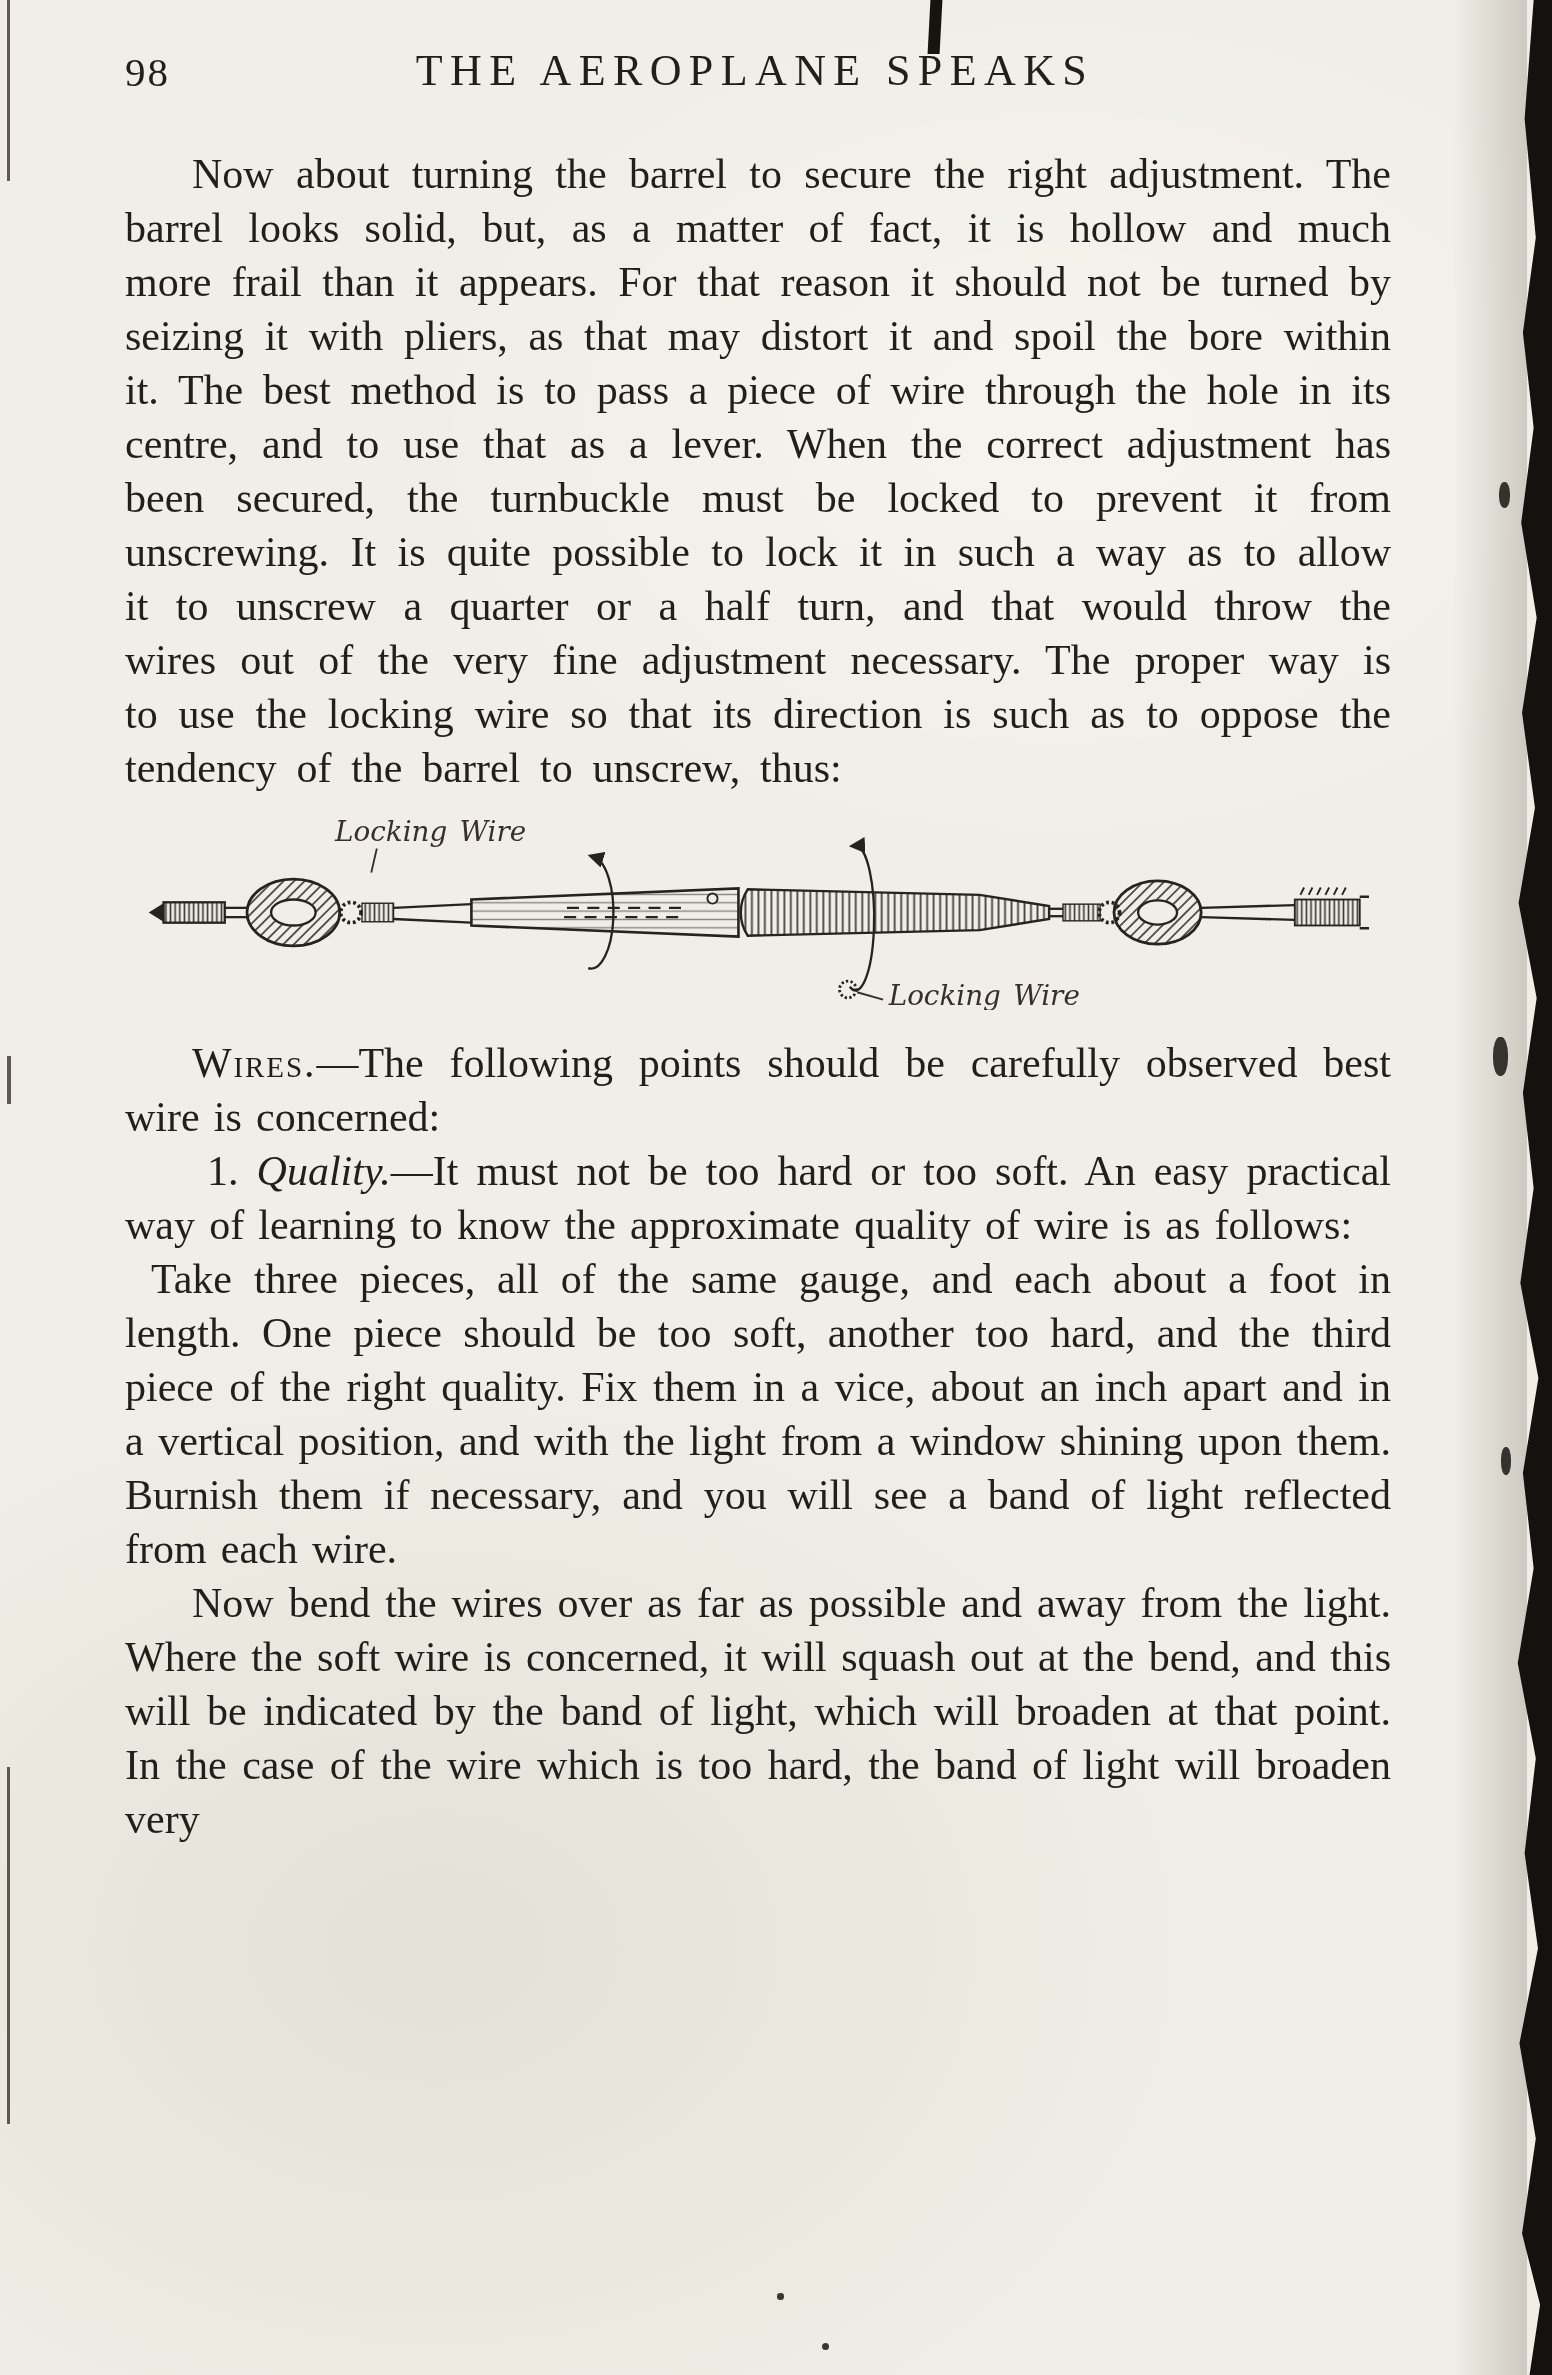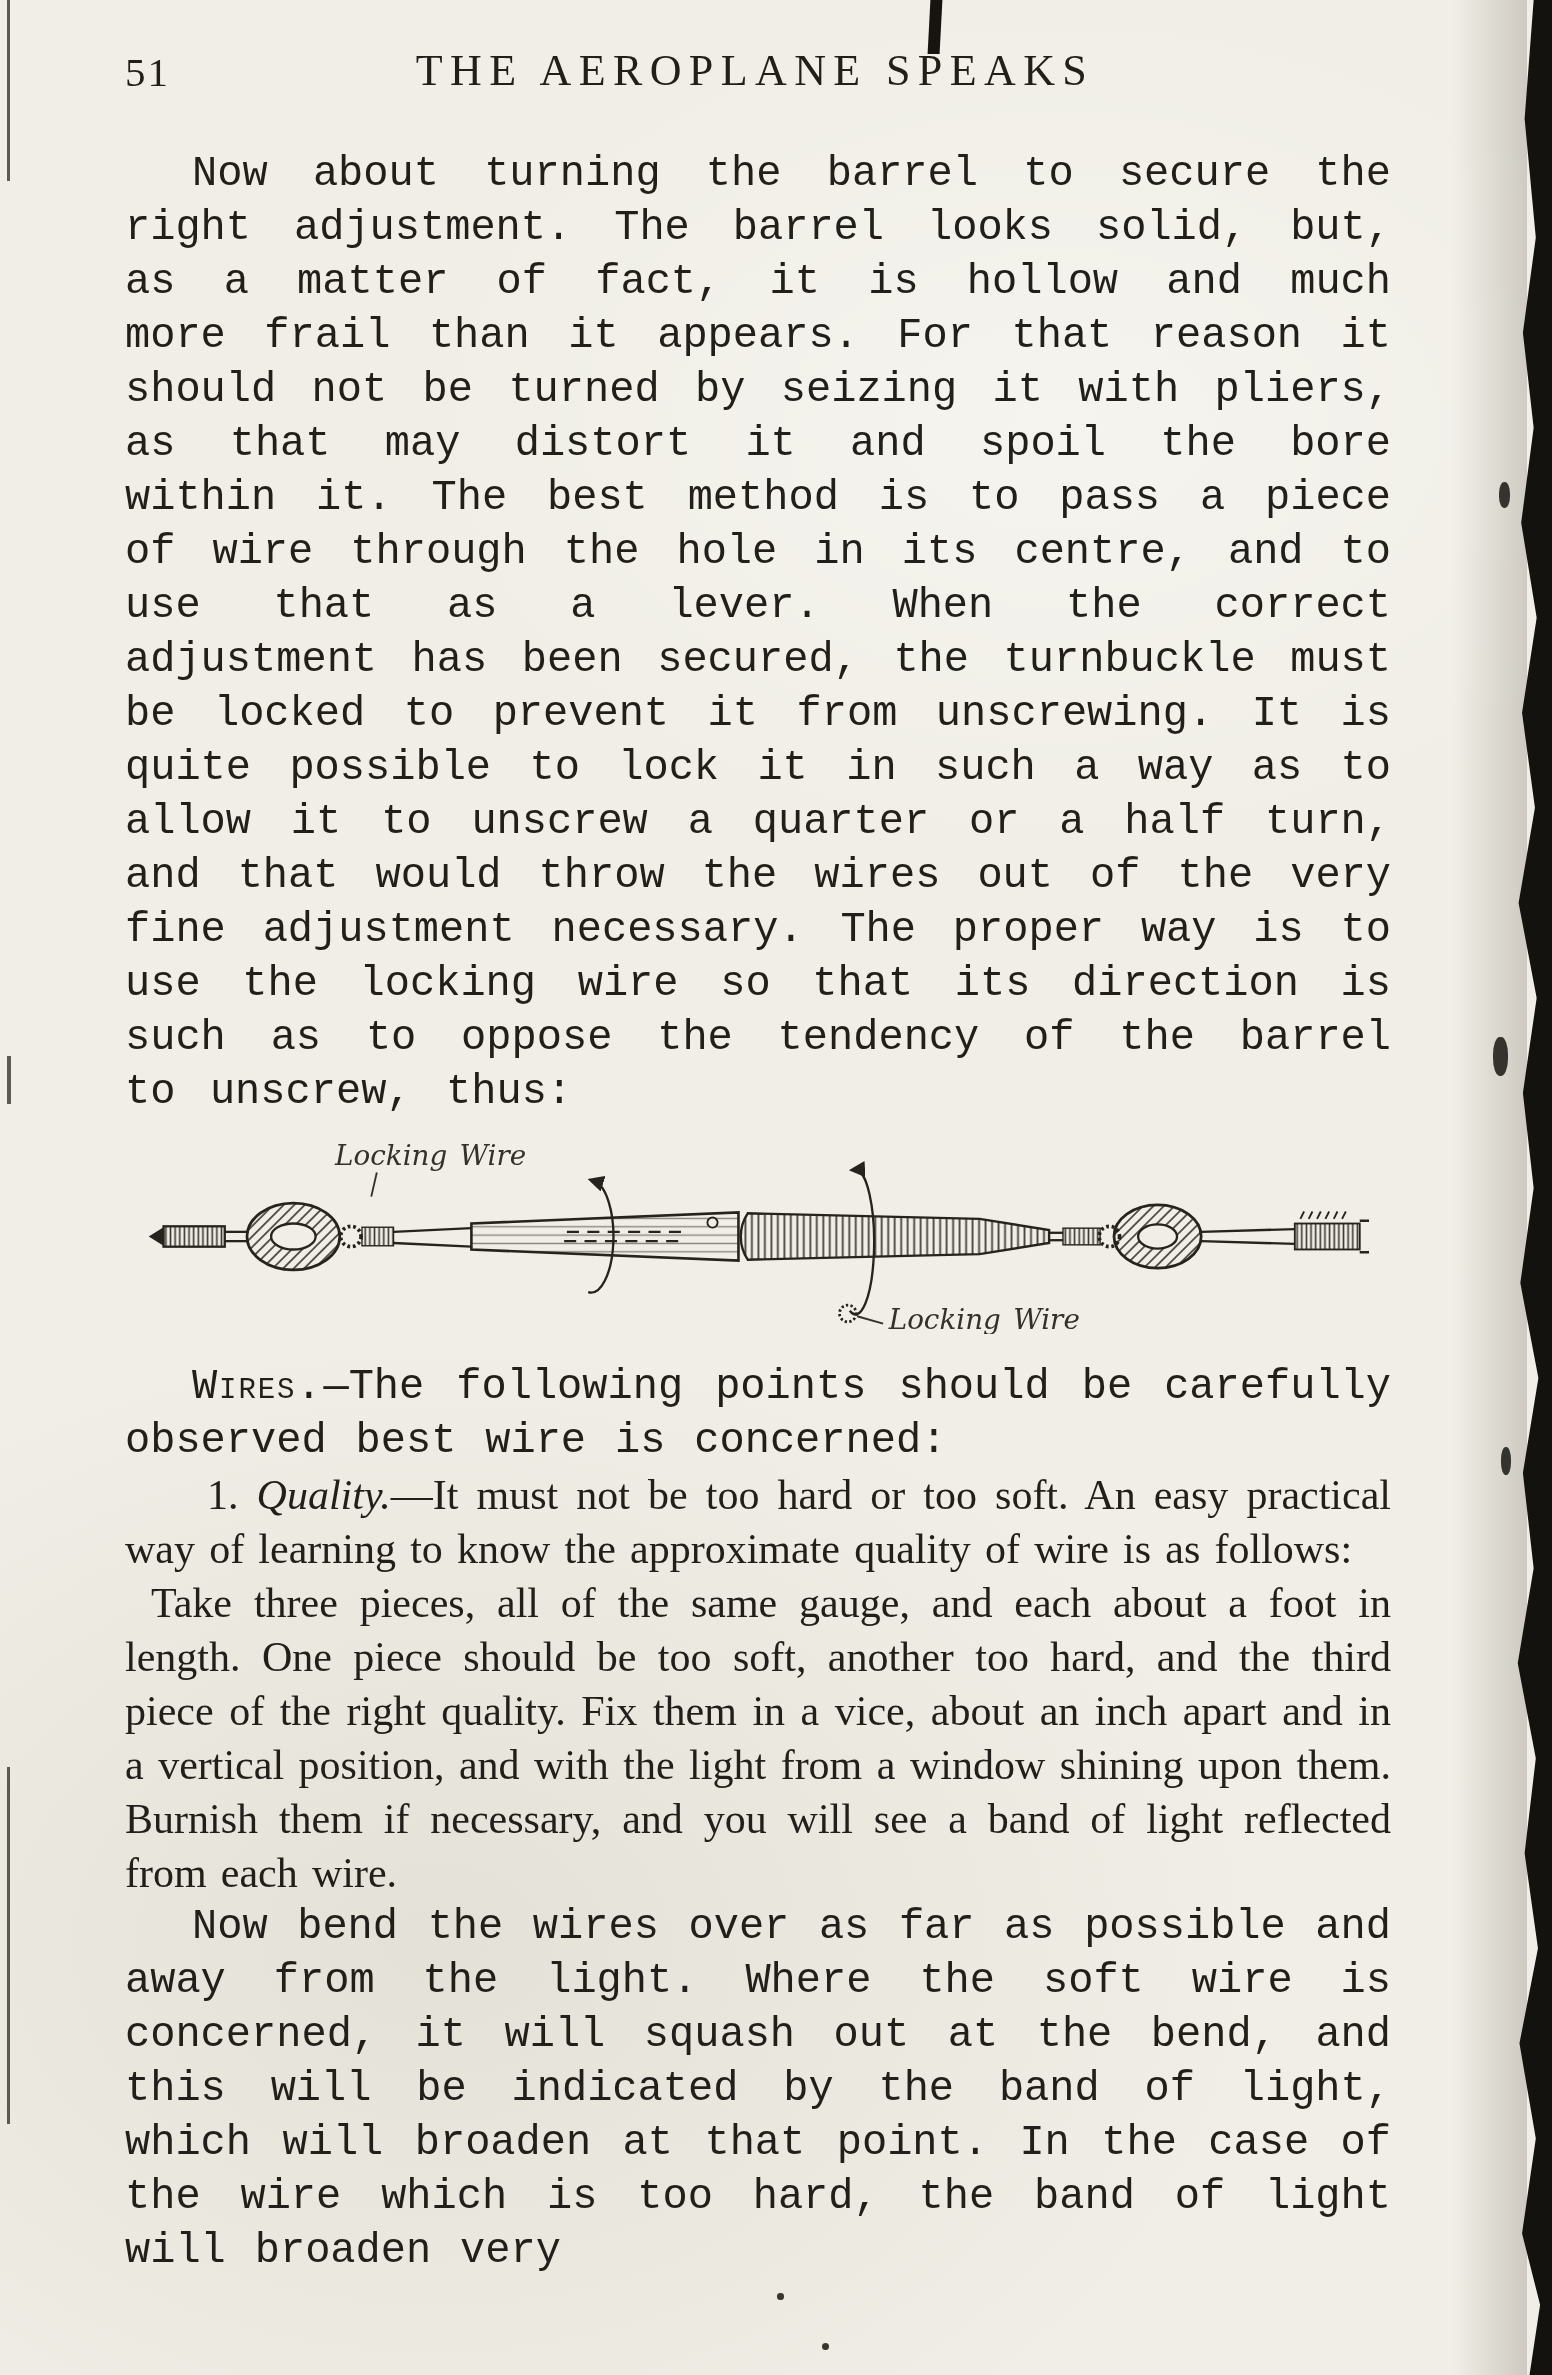--- a/index.html
+++ b/index.html
@@ -25,21 +25,21 @@
   }
 
   
   .bodytext {
     position:absolute; top:147px; left:125px; width:1266px;
     font-size:42px; line-height:54px; text-align:justify;
     word-spacing:3.7px;
   }
   .bodytext p { margin:0; }
   p.wide { word-spacing:9.3px; }
-  p.ind { text-indent:67px;font-family:Liberation Mono, monospace; }
+  p.ind { text-indent:67px; }
   p.ind-lg { text-indent:82px; }
   p.ind-sm { text-indent:26px; }
   .sc { font-variant:small-caps; letter-spacing:1.9px;margin-top:28px; }
   .it { font-style:italic; }
 
   
   .figure { margin:20.4px 0 26px 20.4px; width:1224px; height:195px; }
 
   
   .right-shadow {
@@ -77,21 +77,21 @@
 </head>
 <body>
 
 <div class="page">
 
   <div class="left-line lseg1"></div>
   <div class="left-line lseg2"></div>
   <div class="left-line lseg3"></div>
 
   <div class="header">
-    <span class="pagenum">51</span>
+    <span class="pagenum">98</span>
     <span class="title">THE AEROPLANE SPEAKS</span>
   </div>
 
   <div class="bodytext">
     <p class="ind wide">Now about turning the barrel to secure the right adjustment.  The barrel looks solid, but, as a matter of fact, it is hollow and much more frail than it appears.  For that reason it should not be turned by seizing it with pliers, as that may distort it and spoil the bore within it.  The best method is to pass a piece of wire through the hole in its centre, and to use that as a lever.  When the correct adjustment has been secured, the turnbuckle must be locked to prevent it from unscrewing.  It is quite possible to lock it in such a way as to allow it to unscrew a quarter or a half turn, and that would throw the wires out of the very fine adjustment necessary.  The proper way is to use the locking wire so that its direction is such as to oppose the tendency of the barrel to unscrew, thus:</p>
 
     <div class="figure">
       <svg width="1224" height="195" viewBox="0 0 1320 210" style="font-size:45px">
         <defs>
           <pattern id="serve" width="5" height="40" patternUnits="userSpaceOnUse">

